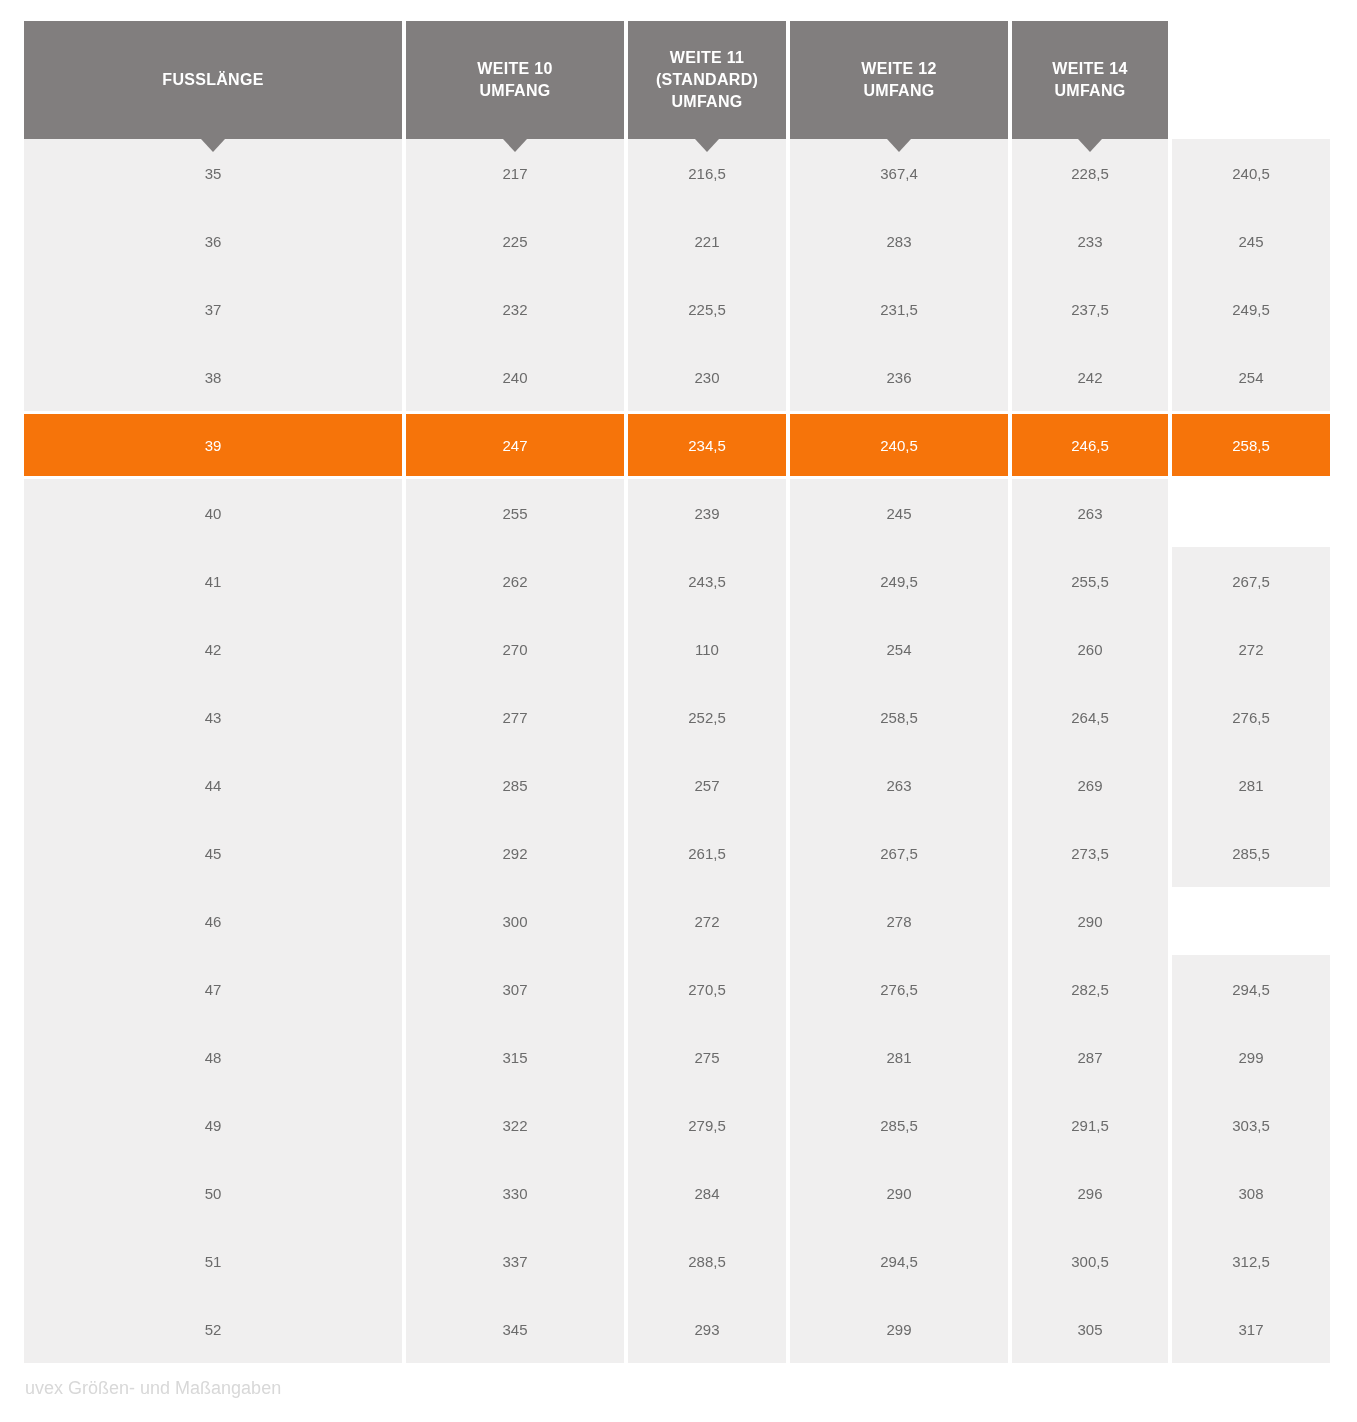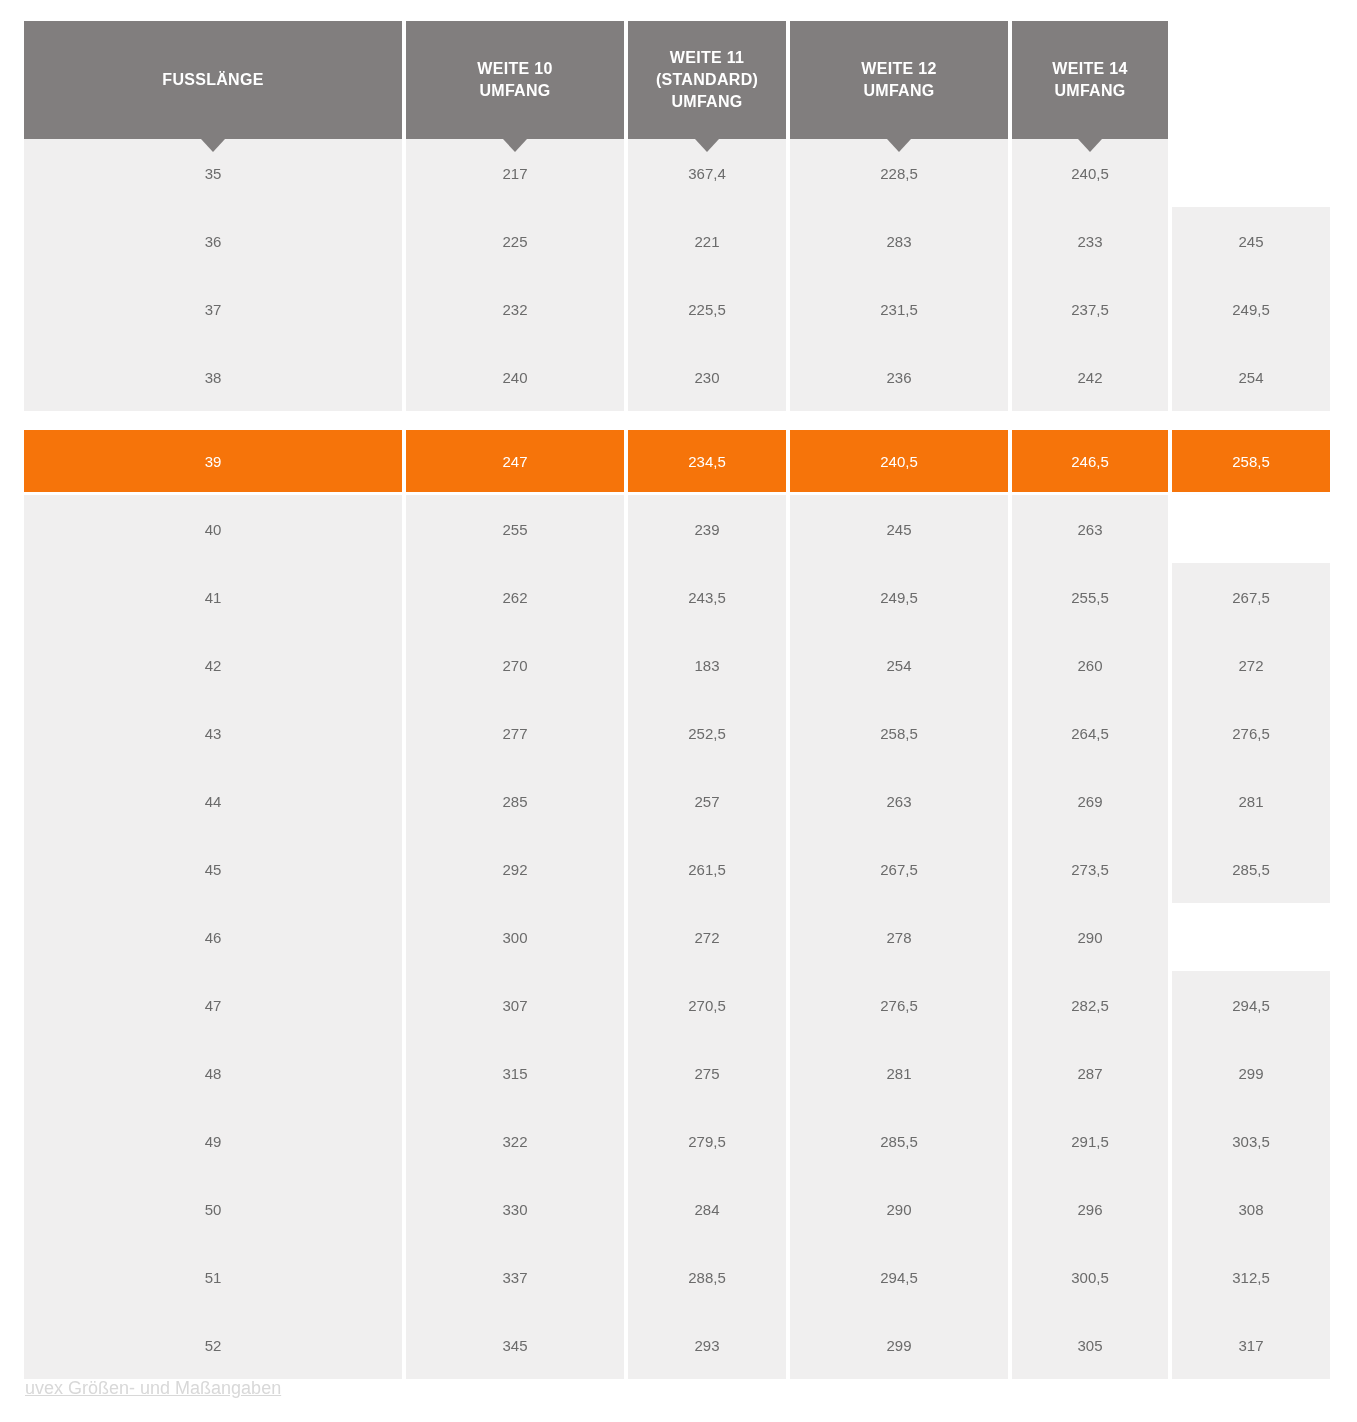--- a/index.html
+++ b/index.html
@@ -71,33 +71,31 @@
     color:var(--cell-text);
     font-size:15px;
     display:flex;
     align-items:center;
     justify-content:center;
   }
   .body-row.highlight{
     box-sizing:border-box;
     border-top:3px solid #FFFFFF;
     border-bottom:3px solid #FFFFFF;
-    margin-top:16px;
   }
   .body-row.highlight .cell{
     background:var(--highlight-bg);
     color:var(--highlight-text);
   }
   .caption{
     position:absolute;
     left:25px;
     top:1378px;
     font-size:18px;
     color:var(--caption-text);
-    text-decoration:underline;
   }
 </style>
 </head>
 <body>
 
 <div class="page">
   <div class="size-table">
     <div class="grid-row header-row">
         <div class="header-cell"><span>FUSSLÄNGE</span><span class="header-arrow"></span></div>
         <div class="header-cell"><span>WEITE 10
@@ -107,20 +105,21 @@
 UMFANG</span><span class="header-arrow"></span></div>
         <div class="header-cell"><span>WEITE 12
 UMFANG</span><span class="header-arrow"></span></div>
         <div class="header-cell"><span>WEITE 14
 UMFANG</span><span class="header-arrow"></span></div>
       </div>
     <div>
         <div class="grid-row body-row">
           <div class="cell">35</div>
           <div class="cell">217</div>
+          <div class="cell">216,5</div>
           <div class="cell">367,4</div>
           <div class="cell">228,5</div>
           <div class="cell">240,5</div>
         </div>
         <div class="grid-row body-row">
           <div class="cell">36</div>
           <div class="cell">225</div>
           <div class="cell">221</div>
           <div class="cell">283</div>
           <div class="cell">233</div>
@@ -161,21 +160,21 @@
           <div class="cell">41</div>
           <div class="cell">262</div>
           <div class="cell">243,5</div>
           <div class="cell">249,5</div>
           <div class="cell">255,5</div>
           <div class="cell">267,5</div>
         </div>
         <div class="grid-row body-row">
           <div class="cell">42</div>
           <div class="cell">270</div>
-          <div class="cell">183</div>
+          <div class="cell">110</div>
           <div class="cell">254</div>
           <div class="cell">260</div>
           <div class="cell">272</div>
         </div>
         <div class="grid-row body-row">
           <div class="cell">43</div>
           <div class="cell">277</div>
           <div class="cell">252,5</div>
           <div class="cell">258,5</div>
           <div class="cell">264,5</div>

